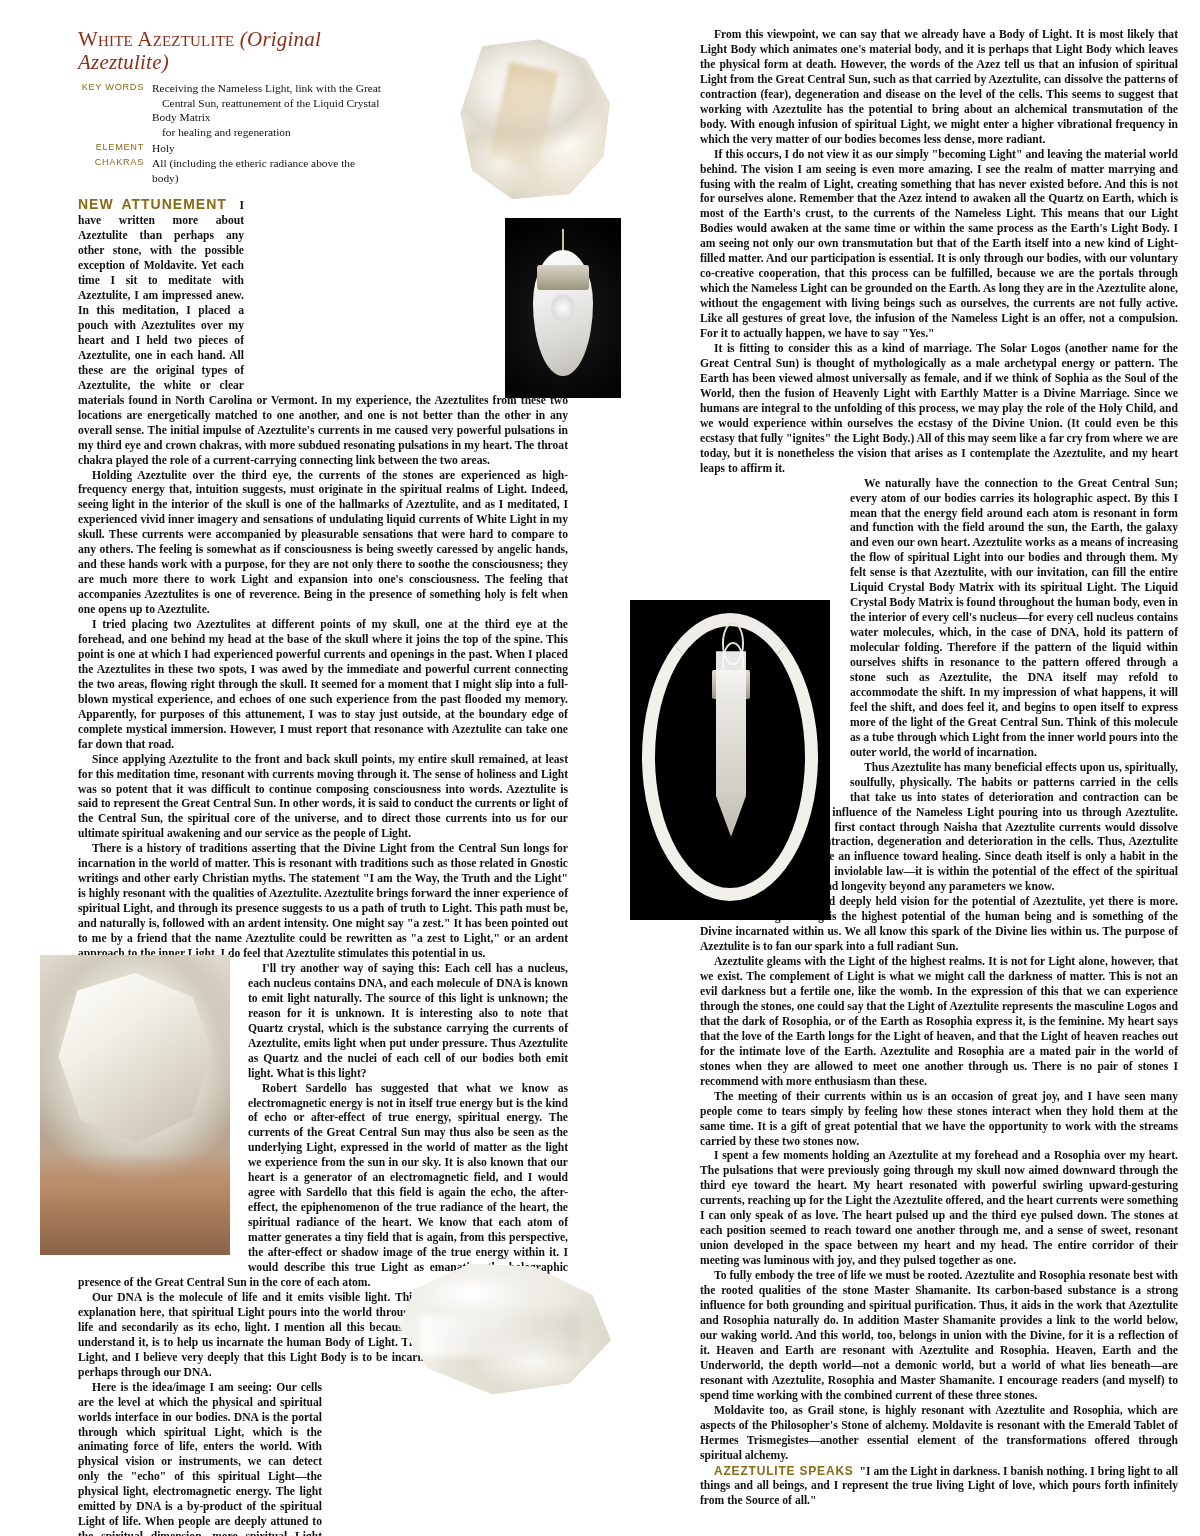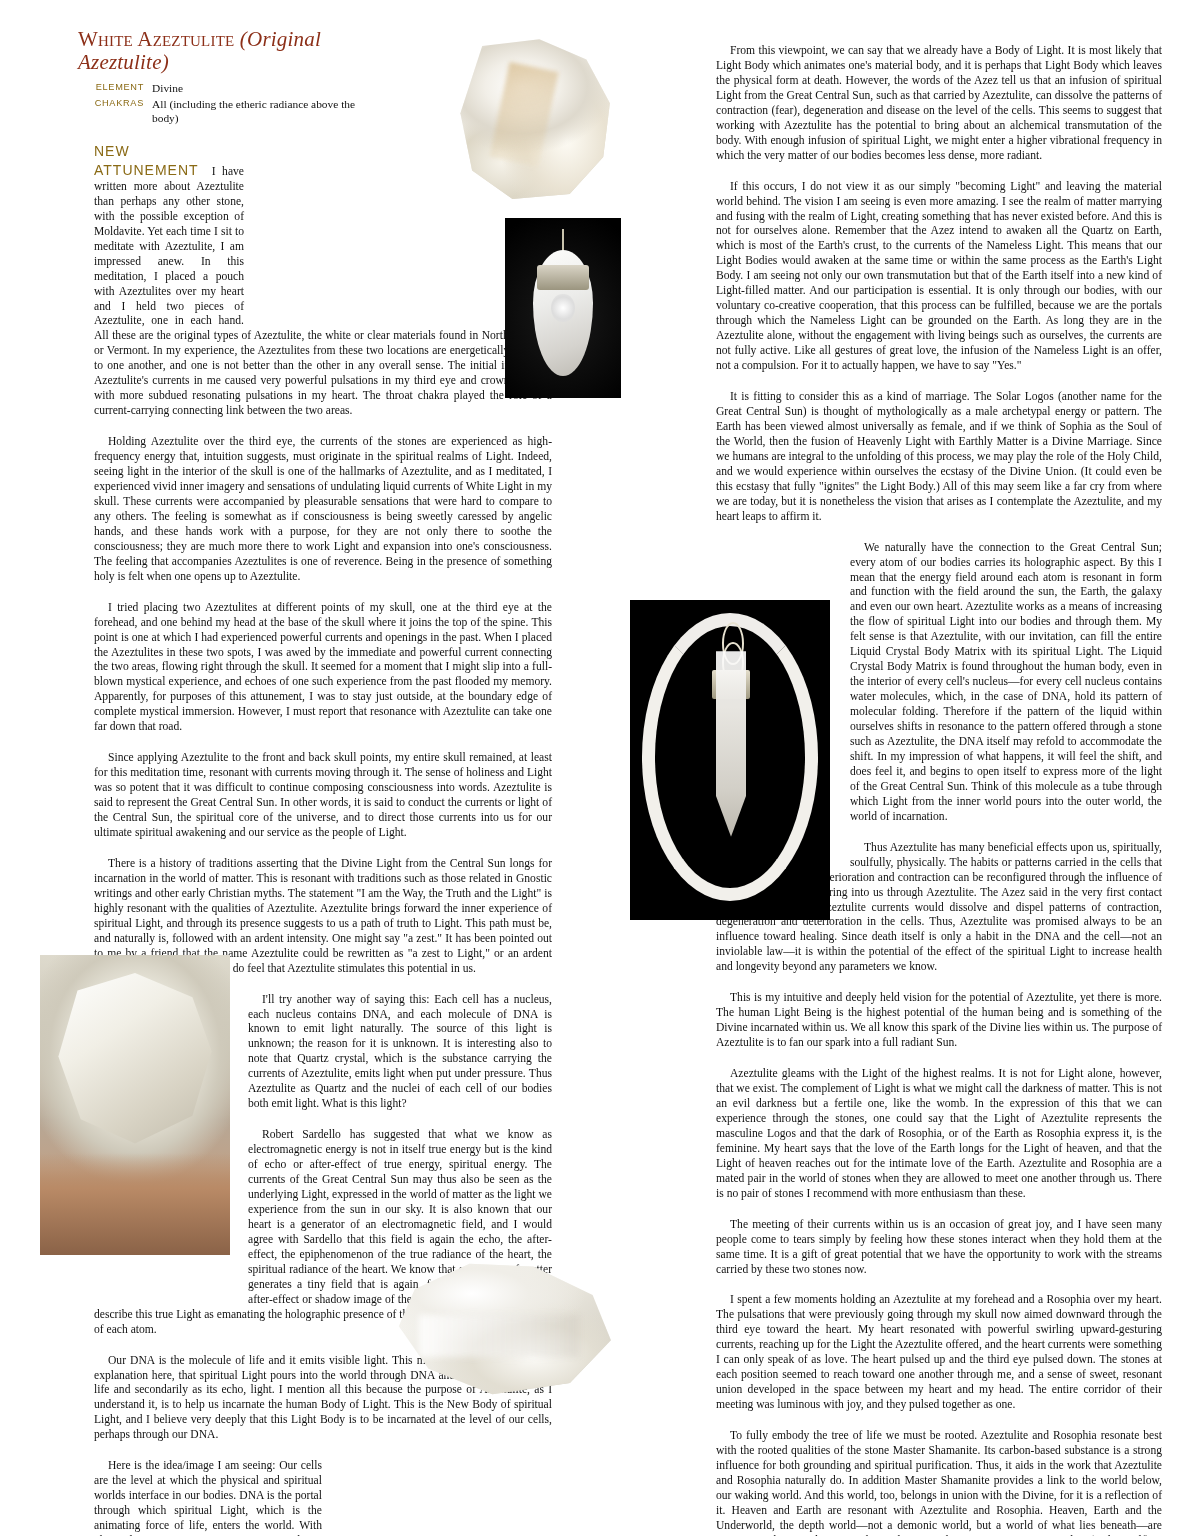--- a/index.html
+++ b/index.html
@@ -67,26 +67,27 @@
     font-size: 11.4px;
     line-height: 1.28;
     flex: 1;
   }
   .meta-value .ind {
     display: block;
     text-indent: 10px;
   }
 
   p {
-    margin: 16px;
+    margin: 0;
     font-size: 11.6px;
     line-height: 1.29;
     text-align: justify;
     text-indent: 14px;
     hyphens: auto;
+    font-weight: bold;
   }
   p.noindent { text-indent: 0; }
 
   .lead-label {
     color: #8a6a15;
     font-size: 14px;
     letter-spacing: 1px;
     font-family: "Liberation Sans", sans-serif;
     text-transform: uppercase;
   }
@@ -279,24 +280,32 @@
 
   <div class="col col-left">
 
     <div class="wrap-right-top"></div>
 
     <h1 class="title">
       <span>White Azeztulite</span>
       <span class="paren">(Original Azeztulite)</span>
     </h1>
 
+    <div class="meta-row">
+      <div class="meta-label">Key Words</div>
+      <div class="meta-value">
+        <span>Receiving the Nameless Light, link with the Great</span>
+        <span class="ind">Central Sun, reattunement of the Liquid Crystal Body Matrix</span>
+        <span class="ind">for healing and regeneration</span>
+      </div>
+    </div>
 
     <div class="meta-row">
       <div class="meta-label">Element</div>
-      <div class="meta-value">Divine</div>
+      <div class="meta-value">Holy</div>
     </div>
 
     <div class="meta-row" style="margin-bottom:10px;justify-content:flex-end;">
       <div class="meta-label">Chakras</div>
       <div class="meta-value">All (including the etheric radiance above the body)</div>
     </div>
 
     <div class="wrap-right-pend"></div>
 
     <p class="noindent">

